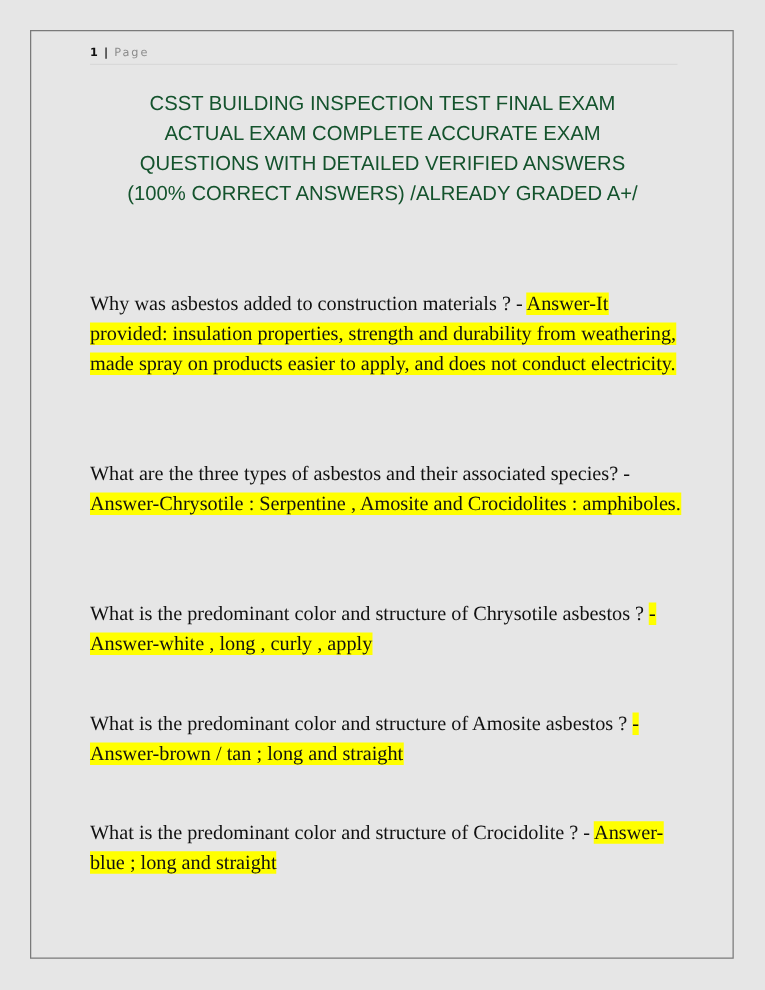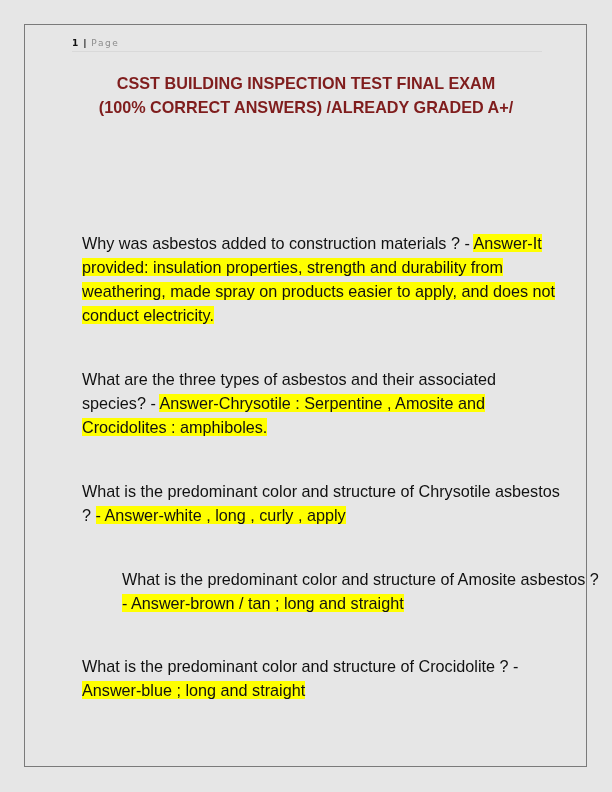--- a/index.html
+++ b/index.html
@@ -49,30 +49,30 @@
       color: #8c8c8c;
       margin-top: 35px;
     }
     .title {
       position: absolute;
       left: 60px;
       top: 71px;
       width: 492px;
       text-align: center;
       font-family: "Liberation Sans", sans-serif;
-      font-weight: bold;
+      font-weight: normal;
       font-size: 16.2px;
       line-height: 24px;
-      color: #7f1d1d;
+      color: #14532d;
     }
     .qa {
       position: absolute;
-      left: 82px;
+      left: 72px;
       width: 480px;
-      font-family: Liberation Sans, sans-serif;
+      font-family: Liberation Serif, serif;
       font-size: 16.2px;
       line-height: 24px;
       color: #111;
     }
     .hl {
       background: #ffff00;
     }
   </style>
 </head>
 <body>
@@ -80,34 +80,36 @@
 <div class="page"></div>
 
 <div class="page-header">
   <span class="num">1</span>
   <span class="sep">|</span>
   <span class="label">Page</span>
 </div>
 
 <div class="title">
   <div>CSST BUILDING INSPECTION TEST FINAL EXAM</div>
+  <div>ACTUAL EXAM COMPLETE ACCURATE EXAM</div>
+  <div>QUESTIONS WITH DETAILED VERIFIED ANSWERS</div>
   <div>(100% CORRECT ANSWERS) /ALREADY GRADED A+/</div>
 </div>
 
 <div class="qa" style="top:231px;">
   <span>Why was asbestos added to construction materials ? - </span><span class="hl">Answer-It provided: insulation properties, strength and durability from weathering, made spray on products easier to apply, and does not conduct electricity.</span>
 </div>
 
 <div class="qa" style="top:367px;">
   <span>What are the three types of asbestos and their associated species? - </span><span class="hl">Answer-Chrysotile : Serpentine , Amosite and Crocidolites : amphiboles.</span>
 </div>
 
 <div class="qa" style="top:479px;">
   <span>What is the predominant color and structure of Chrysotile asbestos ? </span><span class="hl">- Answer-white , long , curly , apply</span>
 </div>
 
-<div class="qa" style="top:567px;margin-left:40px;">
+<div class="qa" style="top:567px;">
   <span>What is the predominant color and structure of Amosite asbestos ? </span><span class="hl">- Answer-brown / tan ; long and straight</span>
 </div>
 
 <div class="qa" style="top:654px;">
   <span>What is the predominant color and structure of Crocidolite ? - </span><span class="hl">Answer-blue ; long and straight</span>
 </div>
 
 </body></html>

